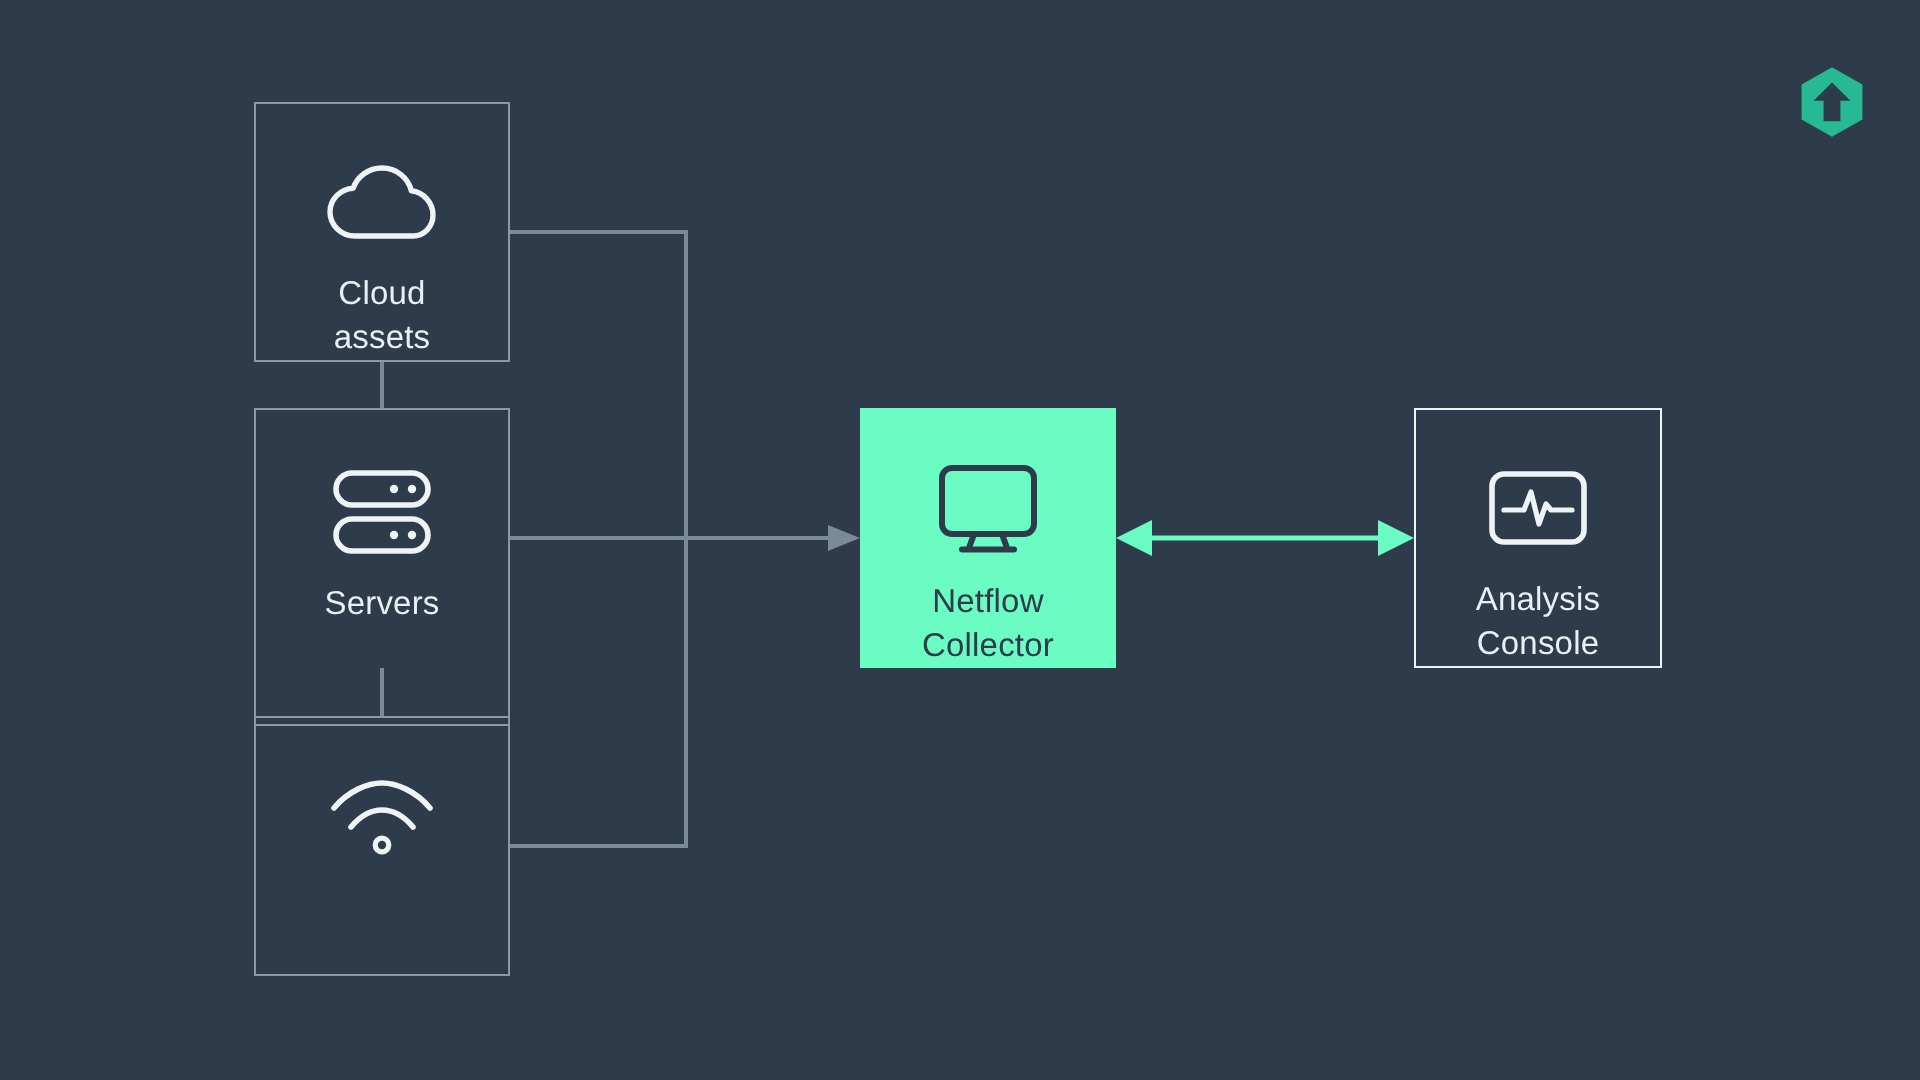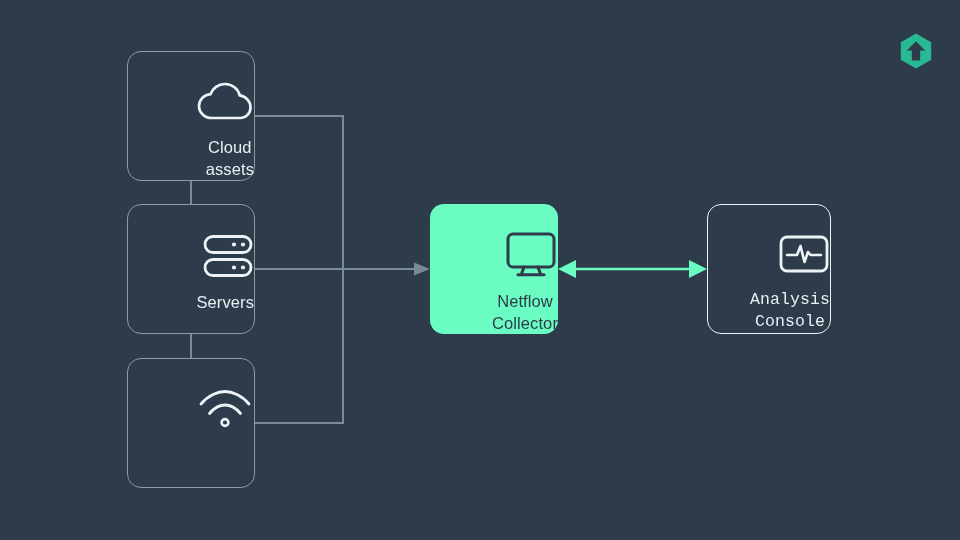--- a/index.html
+++ b/index.html
@@ -17,33 +17,32 @@
     position: relative;
     width: 960px;
     height: 540px;
     background: #2d3b4a;
   }
 
   
   .node {
     position: absolute;
     box-sizing: border-box;
-    border-radius: 14px;
+    border-radius: 0;
     display: flex;
     flex-direction: column;
-    align-items: flex-end;
+    align-items: center;
     justify-content: flex-start;
   }
   .node.outline {
     border: 1.6px solid #8c9aa8;
     background: transparent;
   }
   .node.outline.bright {
     border-color: #eef3f6;
-    font-family: Liberation Mono, monospace;
   }
   .node.filled {
     background: #6bfcc4;
     border: none;
   }
   .node-icon {
     margin-top: 22px;
     height: 58px;
     display: flex;
     align-items: center;
@@ -123,21 +122,21 @@
       <svg width="58" height="44" viewBox="0 0 58 44">
         <path d="M15.5 38 C8.6 38 3 32.6 3 26 C3 19.7 8.1 14.5 14.6 14.1
                  C16.6 8.3 22.2 4 29 4 C36.2 4 42.2 8.9 43.7 15.4
                  C49.8 16.2 54.5 21.3 54.5 27.5 C54.5 33.3 50.1 38 44.5 38 Z" fill="none" stroke="#eef3f6" stroke-width="2.7" stroke-linejoin="round" stroke-linecap="round"></path>
       </svg>
     </div>
     <div class="node-label">Cloud
 assets</div>
   </div>
 
-  <div class="node outline" style="left:127px; top:204px; width:128px; height:130px;">
+  <div class="node outline" style="left:127px; top:204px; width:128px; height:159px;">
     <div class="node-icon">
       <svg width="52" height="46" viewBox="0 0 52 46">
         <rect x="3" y="3.5" width="46" height="16" rx="8" ry="8" fill="none" stroke="#eef3f6" stroke-width="2.8"></rect>
         <circle cx="32" cy="11.5" r="2.1" fill="#eef3f6"></circle>
         <circle cx="41" cy="11.5" r="2.1" fill="#eef3f6"></circle>
         <rect x="3" y="26.5" width="46" height="16" rx="8" ry="8" fill="none" stroke="#eef3f6" stroke-width="2.8"></rect>
         <circle cx="32" cy="34.5" r="2.1" fill="#eef3f6"></circle>
         <circle cx="41" cy="34.5" r="2.1" fill="#eef3f6"></circle>
       </svg>
     </div>

